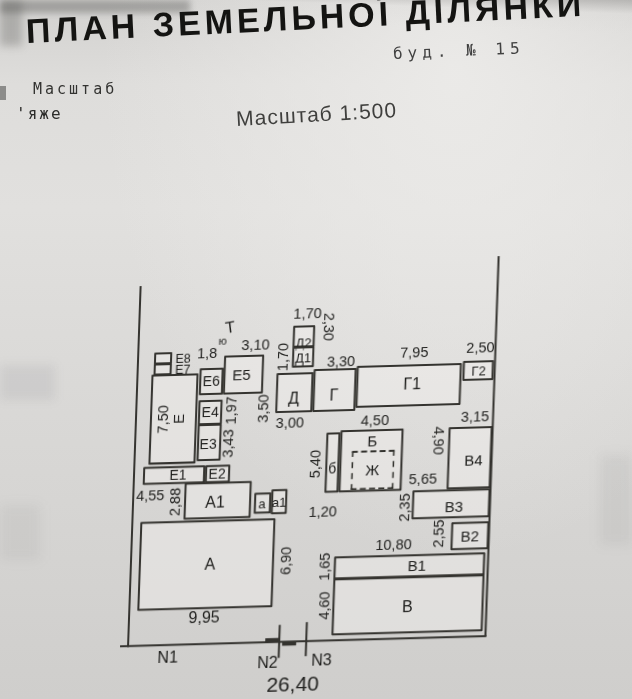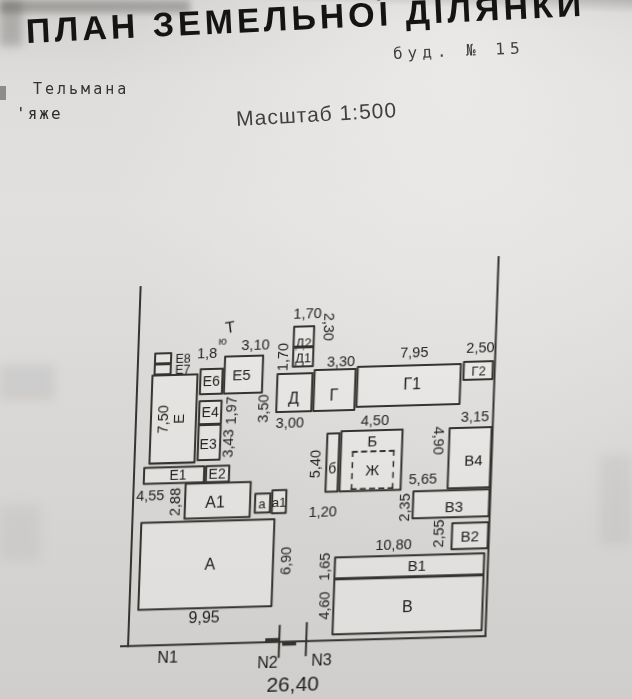--- a/index.html
+++ b/index.html
@@ -38,21 +38,21 @@
 
 <div class="smudge" style="left:0;top:0;width:190px;height:13px;background:rgba(88,87,85,.4);filter:blur(3px);"></div>
 <div class="smudge" style="left:0;top:0;width:22px;height:46px;background:rgba(80,79,77,.3);filter:blur(4px);"></div>
 <div class="smudge" style="left:0;top:86px;width:6px;height:14px;background:#4a4a48;opacity:.55;filter:blur(.5px);"></div>
 <div class="smudge" style="left:0;top:365px;width:55px;height:35px;background:rgba(100,100,106,.10);filter:blur(5px);"></div>
 <div class="smudge" style="left:0;top:505px;width:40px;height:55px;background:rgba(100,100,106,.08);filter:blur(6px);"></div>
 <div class="smudge" style="left:600px;top:455px;width:32px;height:90px;background:rgba(95,95,95,.08);filter:blur(6px);"></div>
 
 <div class="hdr" style="left:26px;top:12px;font-size:34px;font-weight:700;letter-spacing:4px;transform:rotate(-2.8deg);transform-origin:0 50%;">ПЛАН ЗЕМЕЛЬНОЇ ДІЛЯНКИ</div>
 <div class="hdr mono" style="left:393px;top:44px;font-size:16px;letter-spacing:5px;color:#414141;transform:rotate(-2.5deg);transform-origin:0 50%;">буд. №  15</div>
-<div class="hdr mono" style="left:33px;top:80px;font-size:15px;letter-spacing:3px;color:#333331;">Тельмана</div>
+<div class="hdr mono" style="left:33px;top:80px;font-size:15px;letter-spacing:3px;color:#333331;">Масштаб</div>
 <div class="hdr mono" style="left:16px;top:104px;font-size:16px;letter-spacing:2px;color:#2c2c2a;">'яже</div>
 <div class="hdr" style="left:236px;top:107px;font-size:21px;letter-spacing:1px;color:#3f3f3d;transform:rotate(-3.2deg);transform-origin:0 50%;">Масштаб 1:500</div>
 
 <div id="drawing">
 
   <div class="line" style="left:13px;top:28px;width:2px;height:361px;"></div>
   <div class="line" style="left:370px;top:8px;width:2px;height:380px;"></div>
   <div class="line" style="left:6px;top:387px;width:366px;height:2px;"></div>
   <div class="line" style="left:164px;top:371px;width:2px;height:33px;"></div>
   <div class="line" style="left:191px;top:369px;width:2px;height:34px;"></div>

